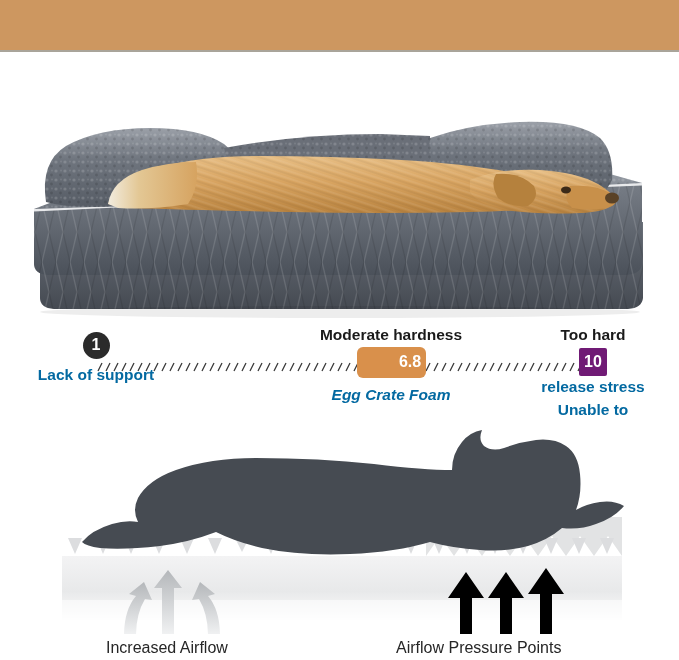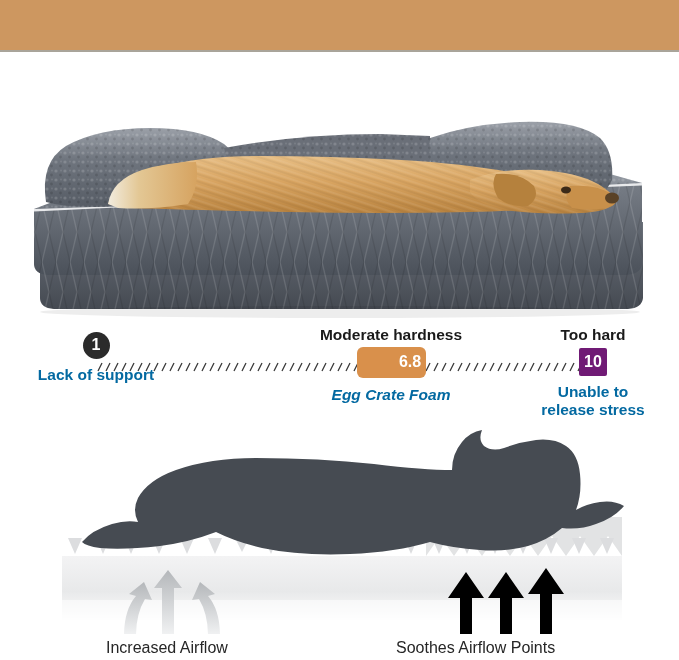--- a/index.html
+++ b/index.html
@@ -239,22 +239,22 @@
         <span class="badge rounded">6.8</span>
       </div>
       <div class="bot-lab">Egg Crate Foam</div>
     </div>
 
     <div class="node node-n10">
       <div class="top-lab">Too hard</div>
       <div class="badge-row">
         <span class="badge square">10</span>
       </div>
+      <div class="bot-lab" style="margin-top:0;">release stress</div>
       <div class="bot-lab">Unable to</div>
-      <div class="bot-lab" style="margin-top:0;">release stress</div>
     </div>
   </div>
 
   <div class="diagram">
     <svg viewBox="0 0 679 210" xmlns="http://www.w3.org/2000/svg">
       <defs>
         <linearGradient id="gFoamBody" x1="0" y1="0" x2="0" y2="1">
           <stop offset="0" stop-color="#f3f3f4"></stop>
           <stop offset="0.55" stop-color="#e8e9ea"></stop>
           <stop offset="1" stop-color="#fdfdfd"></stop>
@@ -340,17 +340,17 @@
 
       <g fill="#000000">
         <path d="M466 148 L484 174 L472 174 L472 212 L460 212 L460 174 L448 174 Z"></path>
         <path d="M506 148 L524 174 L512 174 L512 212 L500 212 L500 174 L488 174 Z"></path>
         <path d="M546 144 L564 170 L552 170 L552 212 L540 212 L540 170 L528 170 Z"></path>
       </g>
     </svg>
 
     <div class="cap-row">
       <div class="caption cap-air">Increased Airflow</div>
-      <div class="caption cap-pressure">Soothes Airflow Points</div>
+      <div class="caption cap-pressure">Airflow Pressure Points</div>
     </div>
   </div>
 
 </div>
 
 </body></html>

